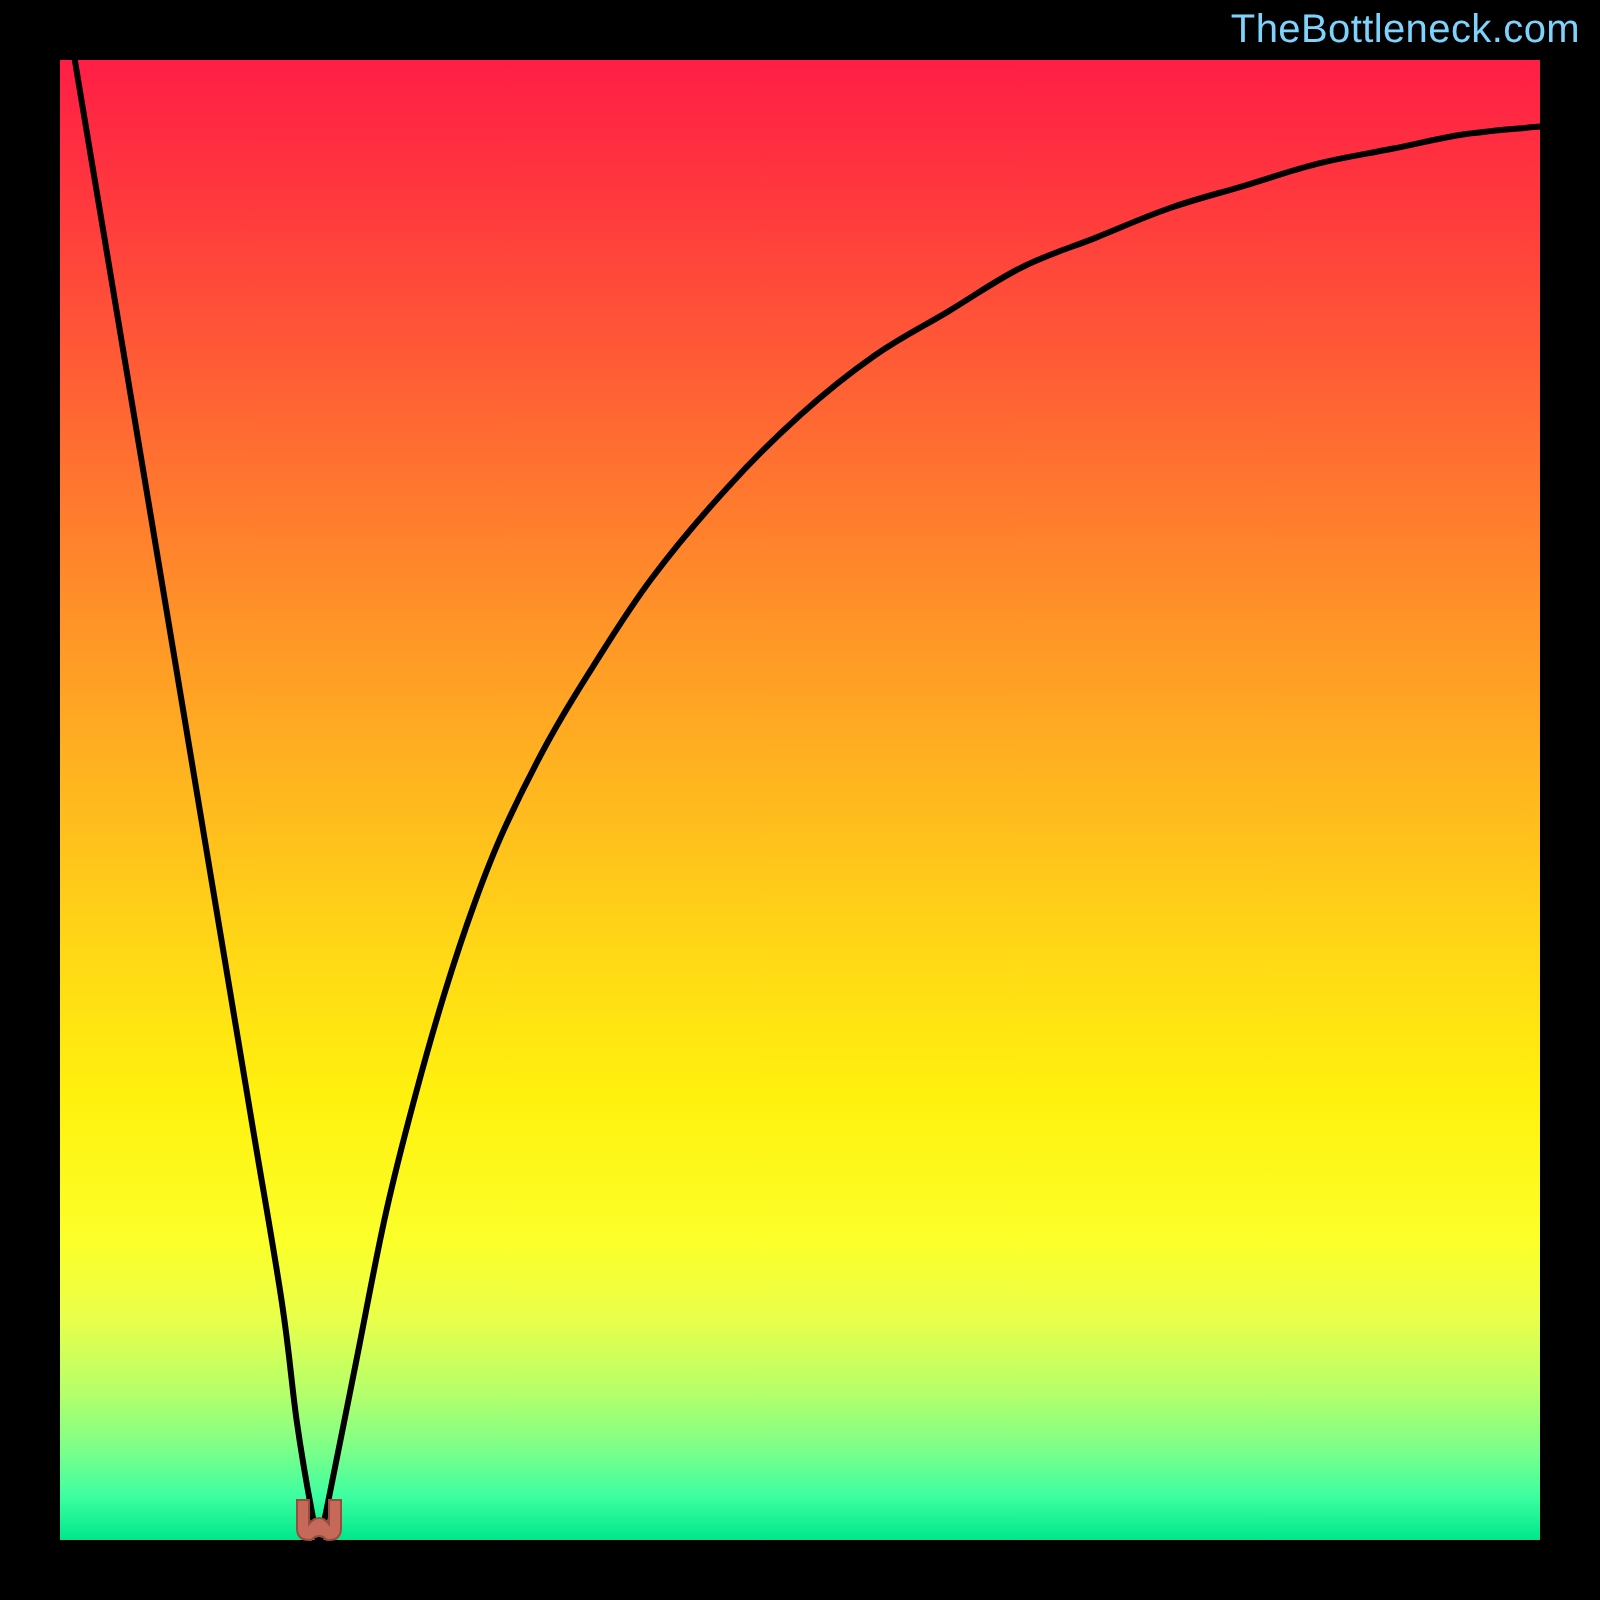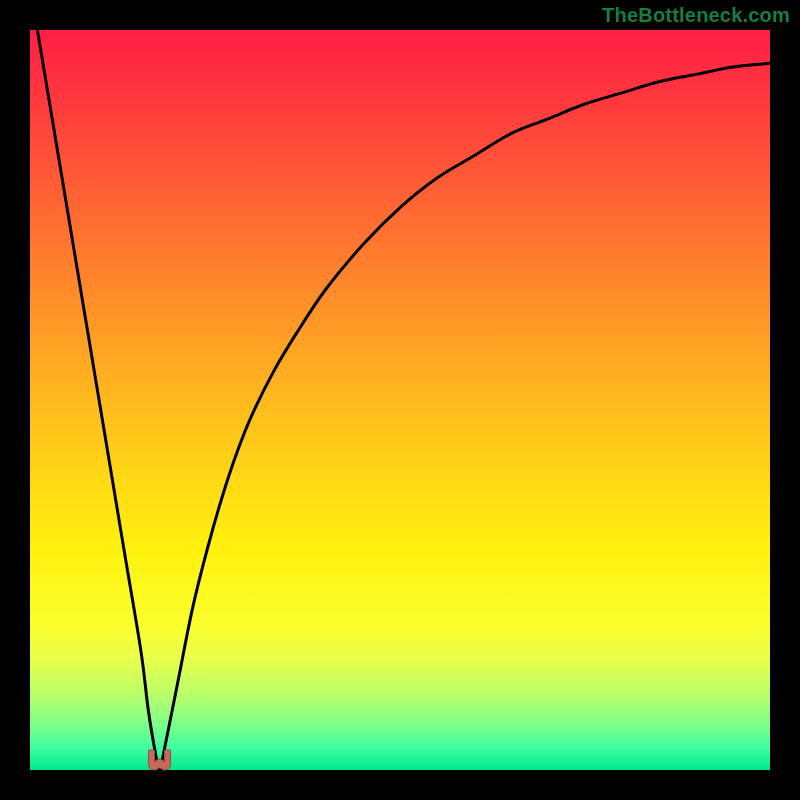--- a/index.html
+++ b/index.html
@@ -39,23 +39,23 @@
       #b6ff6a 90%,
       #7aff8a 94%,
       #3effa0 97%,
       #00e68c 100%
     );
   }
   .watermark {
     position: absolute;
     top: 4px;
     right: 10px;
-    color: #15803d;
+    color: #7dd3fc;
     font-size: 20px;
-    font-weight: 700;
+    font-weight: 400;
     letter-spacing: 0.2px;
     user-select: none;
   }
   svg.curve {
     position: absolute;
     left: 0;
     top: 0;
     width: 740px;
     height: 740px;
     overflow: visible;

